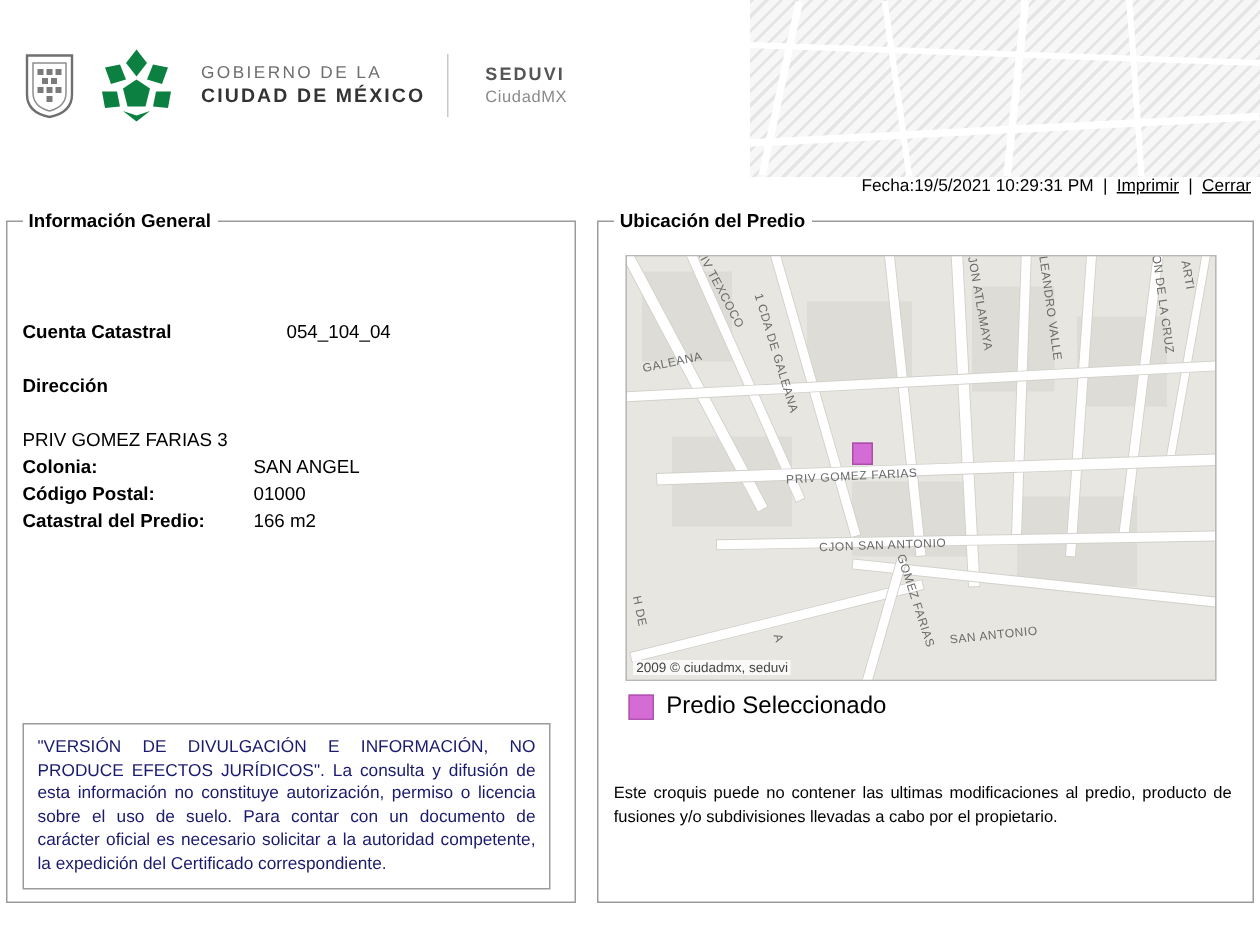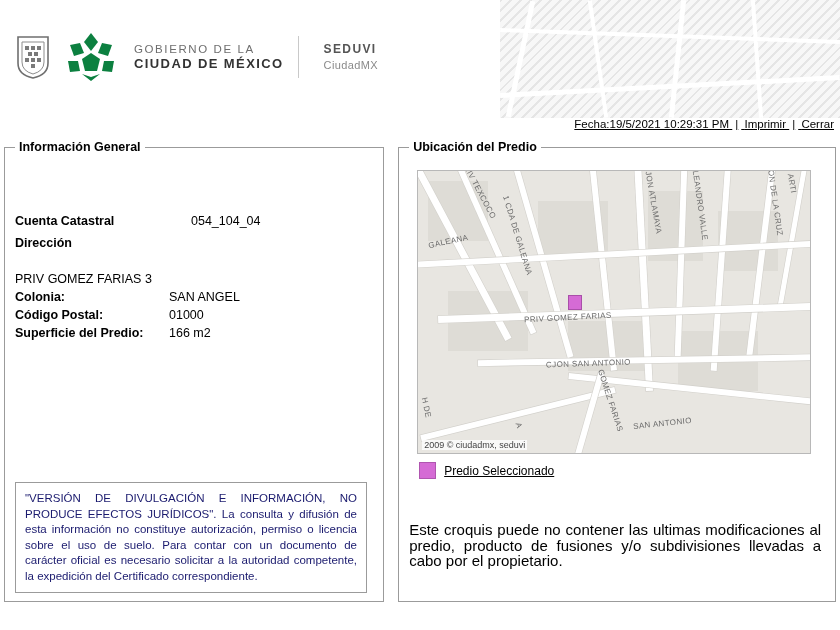--- a/index.html
+++ b/index.html
@@ -94,21 +94,20 @@
   }
 
   
   .toolbar {
     text-align: right;
     font-size: 11.5px;
     color: #000;
     padding: 0 6px 6px 0;
     height: 16px;
     white-space: nowrap;
-    text-decoration: underline;
   }
   .toolbar a {
     color: #000;
     text-decoration: underline;
     cursor: pointer;
   }
   .sep { padding: 0 3px; }
 
   
   .panels {
@@ -153,21 +152,21 @@
     font-weight: bold;
     font-size: 12.5px;
   }
   .val {
     font-size: 12.5px;
   }
   .cuenta-lbl { width: 176px; }
   .dir-title {
     font-weight: bold;
     font-size: 12.5px;
-    margin-top: 8px;
+    margin-top: 22px;
   }
   .addr-block {
     margin-top: 20px;
   }
   .addr-row {
     display: flex;
     line-height: 18px;
   }
   .addr-lbl {
     font-weight: bold;
@@ -245,27 +244,27 @@
     align-items: center;
     margin: 8px 0 0 10px;
   }
   .legend .swatch {
     width: 15px;
     height: 15px;
     background: #d56bd5;
     border: 1px solid #b055b0;
     margin-right: 8px;
   }
-  .legend .ltext { font-size: 12px; text-decoration: underline; }
+  .legend .ltext { font-size: 16px; }
   .map-note {
     position: absolute;
     left: 10px;
     top: 368px;
     width: 412px;
-    font-size: 15px;
+    font-size: 11px;
     line-height: 15.5px;
     text-align: justify;
   }
 </style>
 </head>
 <body>
 
 <div class="header">
 
   <div class="hatch">
@@ -347,21 +346,21 @@
       </div>
       <div class="addr-row">
         <div class="addr-lbl">Colonia:</div>
         <div class="addr-val">SAN ANGEL</div>
       </div>
       <div class="addr-row">
         <div class="addr-lbl">Código Postal:</div>
         <div class="addr-val">01000</div>
       </div>
       <div class="addr-row">
-        <div class="addr-lbl">Superficie del Predio:</div>
+        <div class="addr-lbl">Catastral del Predio:</div>
         <div class="addr-val">166 m2</div>
       </div>
     </div>
 
     <div class="disclaimer">"VERSIÓN DE DIVULGACIÓN E INFORMACIÓN, NO PRODUCE EFECTOS JURÍDICOS". La consulta y difusión de esta información no constituye autorización, permiso o licencia sobre el uso de suelo. Para contar con un documento de carácter oficial es necesario solicitar a la autoridad competente, la expedición del Certificado correspondiente.</div>
   </fieldset>
 
   <fieldset class="panel panel-right">
     <legend>Ubicación del Predio</legend>
 

